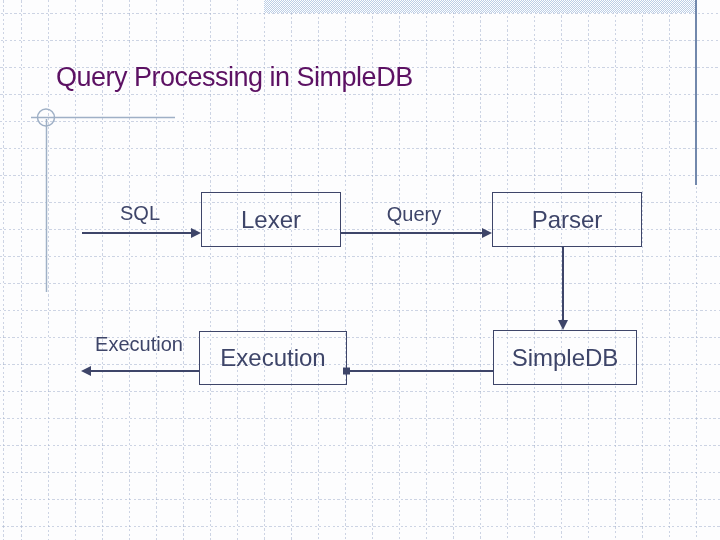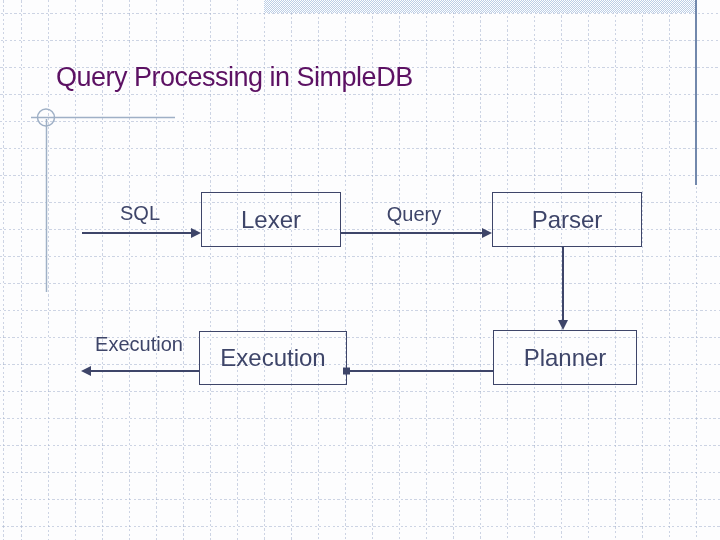--- a/index.html
+++ b/index.html
@@ -81,20 +81,20 @@
   <div class="node node-lexer">
     <span>Lexer</span>
   </div>
   <div class="node node-parser">
     <span>Parser</span>
   </div>
   <div class="node node-execution">
     <span>Execution</span>
   </div>
   <div class="node node-planner">
-    <span>Planner</span>
+    <span>SimpleDB</span>
   </div>
 
   <div class="edge-label lbl-sql">SQL</div>
   <div class="edge-label lbl-tokens">Query</div>
   <div class="edge-label lbl-resultset">Execution</div>
 
 </div>
 
 </body></html>

